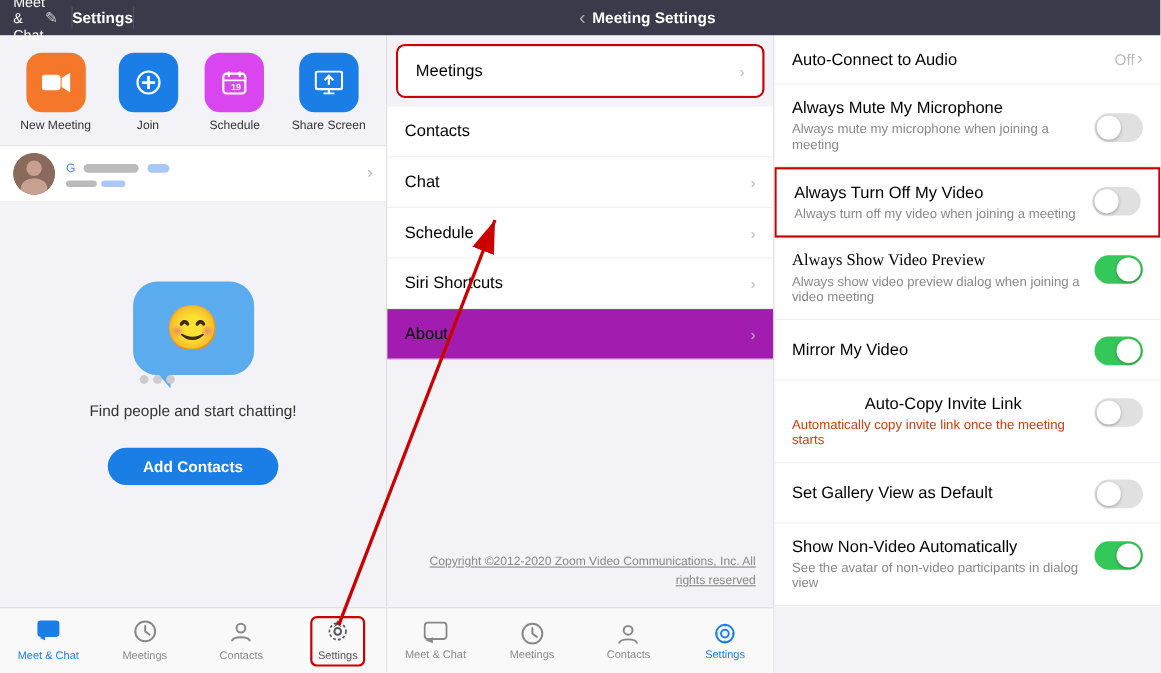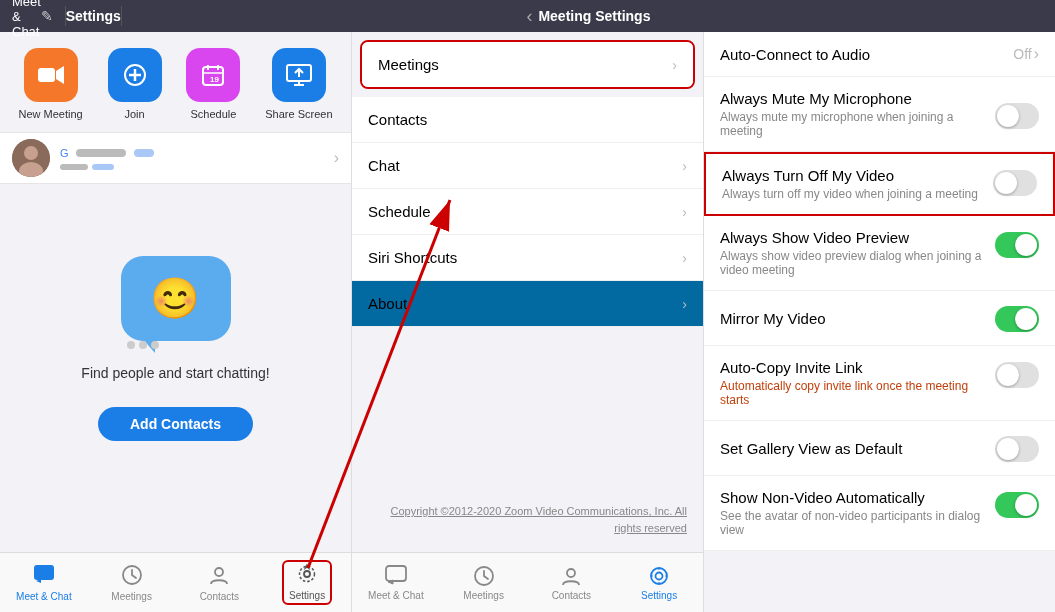--- a/index.html
+++ b/index.html
@@ -373,21 +373,21 @@
           <span style="margin-left:auto;color:#bbb;font-size:14px;">›</span>
         </div>
         <div style="background:white;border-bottom:1px solid #eee;padding:14px 16px;font-size:15px;display:flex;align-items:center;cursor:pointer;">
           <span>Schedule</span>
           <span style="margin-left:auto;color:#bbb;font-size:14px;">›</span>
         </div>
         <div style="background:white;border-bottom:1px solid #eee;padding:14px 16px;font-size:15px;display:flex;align-items:center;cursor:pointer;">
           <span>Siri Shortcuts</span>
           <span style="margin-left:auto;color:#bbb;font-size:14px;">›</span>
         </div>
-        <div style="background:#0369a1;border-bottom:1px solid #eee;padding:14px 16px;font-size:15px;display:flex;align-items:center;cursor:pointer;">
+        <div style="background:#a21caf;border-bottom:1px solid #eee;padding:14px 16px;font-size:15px;display:flex;align-items:center;cursor:pointer;">
           <span>About</span>
           <span style="margin-left:auto;color:#bbb;font-size:14px;">›</span>
         </div>
       </div>
       <div class="settings-footer">
         <span>Copyright ©2012-2020 Zoom Video Communications, Inc.
 All rights reserved</span>
       </div>
 
       <div class="mid-bottom-tabs" style="margin-top:auto;">
@@ -453,38 +453,38 @@
           <div style="font-size:15px;color:#000;">Always Turn Off My Video</div>
           <div style="font-size:12px;color:#888;margin-top:3px;">Always turn off my video when joining a meeting</div>
         </div>
         <div class="toggle off" style="margin-top:3px;">
           <div class="toggle-knob"></div>
         </div>
       </div>
 
       <div style="background:white;border-bottom:1px solid #eee;padding:13px 16px;display:flex;align-items:flex-start;">
         <div style="flex:1;">
-          <div style="font-size:15px;color:#000;">Always Show Video Preview</div>
+          <div style="font-size:15px;color:#000;font-family:Liberation Serif, serif;">Always Show Video Preview</div>
           <div style="font-size:12px;color:#888;margin-top:3px;">Always show video preview dialog when joining a video meeting</div>
         </div>
         <div class="toggle on" style="margin-top:3px;">
           <div class="toggle-knob"></div>
         </div>
       </div>
 
       <div style="background:white;border-bottom:1px solid #eee;padding:13px 16px;display:flex;align-items:center;">
         <span style="font-size:15px;color:#000;flex:1;">Mirror My Video</span>
         <div class="toggle on">
           <div class="toggle-knob"></div>
         </div>
       </div>
 
       <div style="background:white;border-bottom:1px solid #eee;padding:13px 16px;display:flex;align-items:flex-start;">
         <div style="flex:1;">
-          <div style="font-size:15px;color:#000;">Auto-Copy Invite Link</div>
+          <div style="font-size:15px;color:#000;text-align:center;">Auto-Copy Invite Link</div>
           <div style="font-size:12px;color:#c2410c;margin-top:3px;">Automatically copy invite link once the meeting starts</div>
         </div>
         <div class="toggle off" style="margin-top:3px;">
           <div class="toggle-knob"></div>
         </div>
       </div>
 
       <div style="background:white;border-bottom:1px solid #eee;padding:13px 16px;display:flex;align-items:center;">
         <span style="font-size:15px;color:#000;flex:1;">Set Gallery View as Default</span>
         <div class="toggle off">

